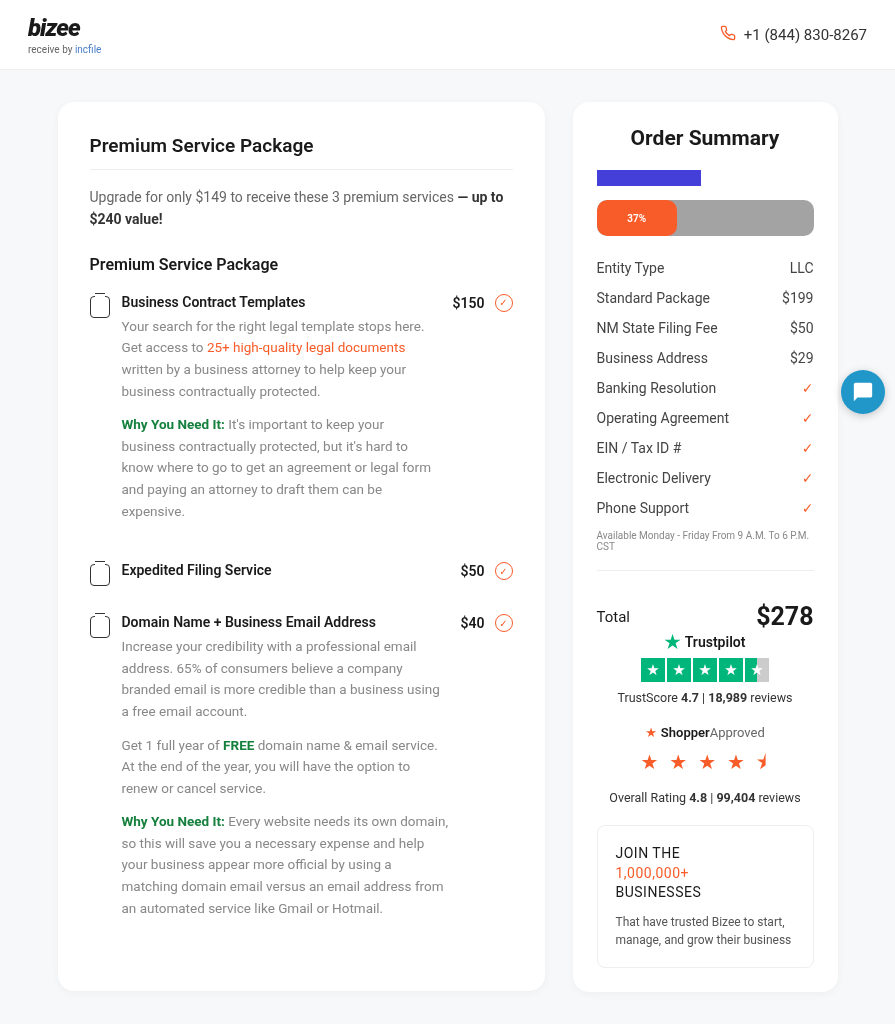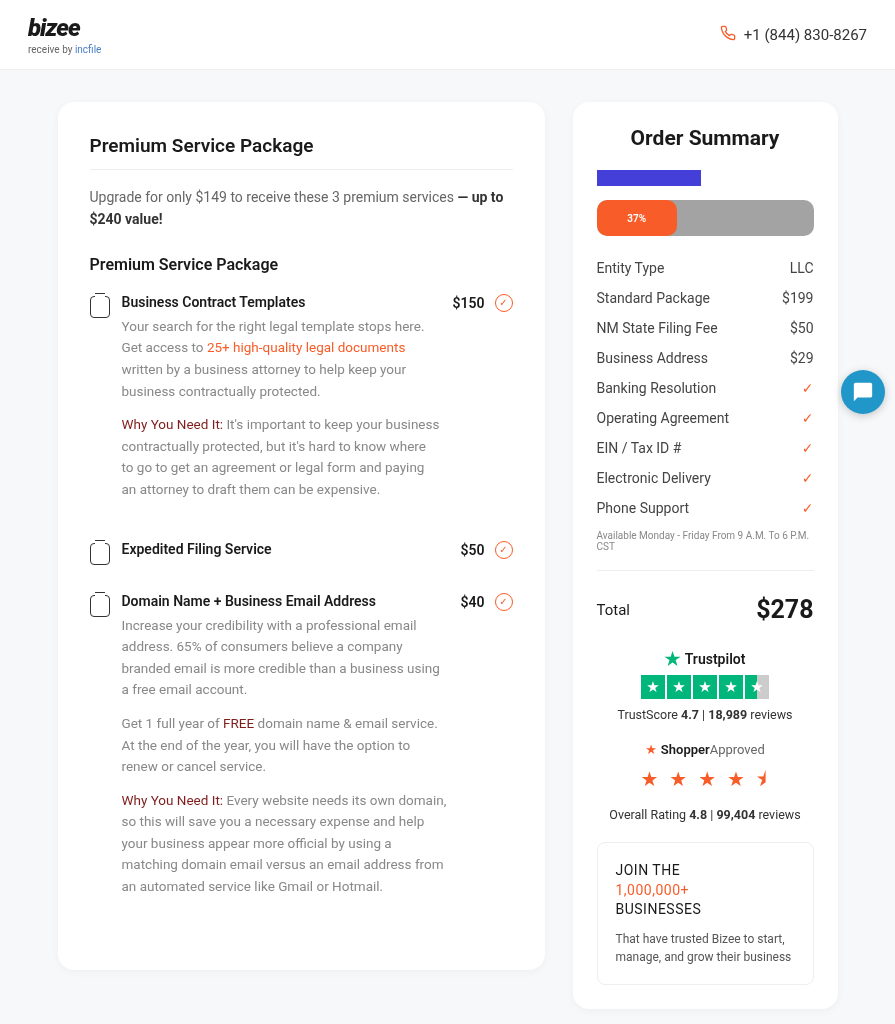--- a/index.html
+++ b/index.html
@@ -16,37 +16,37 @@
 .card h2{font-size:19px;font-weight:600;margin-bottom:16px;border-bottom:1px solid #eee;padding-bottom:12px}
 .intro{font-size:14px;color:#666;line-height:1.6;margin-bottom:24px}
 .intro strong{color:#333}
 .subhead{font-size:16px;font-weight:600;margin-bottom:20px}
 .service{display:flex;align-items:flex-start;gap:12px;margin-bottom:28px}
 .svc-icon{width:20px;height:22px;border:1.5px solid #333;border-radius:4px;flex-shrink:0;position:relative;margin-top:2px}
 .svc-icon::before{content:'';position:absolute;top:-4px;left:4px;right:4px;height:3px;background:#fff;border-top:1.5px solid #333}
 .svc-body{flex:1}
 .svc-title{font-size:14px;font-weight:600;margin-bottom:6px}
 .svc-desc{font-size:13.5px;color:#888;line-height:1.6;margin-bottom:12px}
-.svc-desc strong{color:#7f1d1d;font-weight:400}
+.svc-desc strong{color:#15803d;font-weight:700}
 .orange-link{color:#f85c28}
 .svc-right{display:flex;align-items:center;gap:10px;flex-shrink:0}
 .price{font-size:14px;font-weight:600}
 .checkcircle{width:18px;height:18px;border:1.5px solid #f85c28;border-radius:50%;display:flex;align-items:center;justify-content:center;color:#f85c28;font-size:10px}
 .right{width:265px;flex-shrink:0}
 .summary{background:#fff;border-radius:16px;padding:24px;box-shadow:0 2px 8px rgba(0,0,0,0.04)}
 .summary h2{font-size:21px;font-weight:700;text-align:center;margin-bottom:20px;border:none;padding:0}
 .bluebar{background:#443fd8;height:16px;width:48%;margin-bottom:14px}
 .progress{background:#a3a3a3;height:36px;border-radius:10px;overflow:hidden;margin-bottom:24px;position:relative}
 .progress-fill{background:#f85c28;height:100%;border-radius:10px;color:#fff;font-size:10px;display:flex;align-items:center;justify-content:center;font-weight:600}
 .line{display:flex;justify-content:space-between;align-items:flex-end;margin-bottom:14px;font-size:14px}
 .line .label{color:#444}
 .line .val{color:#444}
 .check{color:#f85c28;font-size:14px}
 .avail{font-size:10px;color:#888;margin-bottom:18px}
-.total{display:flex;justify-content:space-between;align-items:center;border-top:1px solid #eee;padding-top:24px;margin-bottom:24px}
+.total{display:flex;justify-content:space-between;align-items:center;border-top:1px solid #eee;padding-top:31px;}
 .total .label{font-size:15px}
 .total .val{font-size:25px;font-weight:700}
 .trust-block{text-align:center;margin-bottom:20px}
 .trustpilot{display:flex;align-items:center;justify-content:center;gap:4px;font-size:14px;font-weight:600;margin-bottom:6px}
 .tp-star{color:#00b67a;font-size:18px}
 .tp-boxes{display:flex;gap:2px;justify-content:center;margin-bottom:8px}
 .tp-box{width:24px;height:24px;background:#00b67a;color:#fff;display:flex;align-items:center;justify-content:center;font-size:15px}
 .tp-box.half{background:linear-gradient(90deg,#00b67a 50%,#ccc 50%)}
 .trust-text{font-size:12.5px;color:#333}
 .trust-text strong{font-weight:700}

